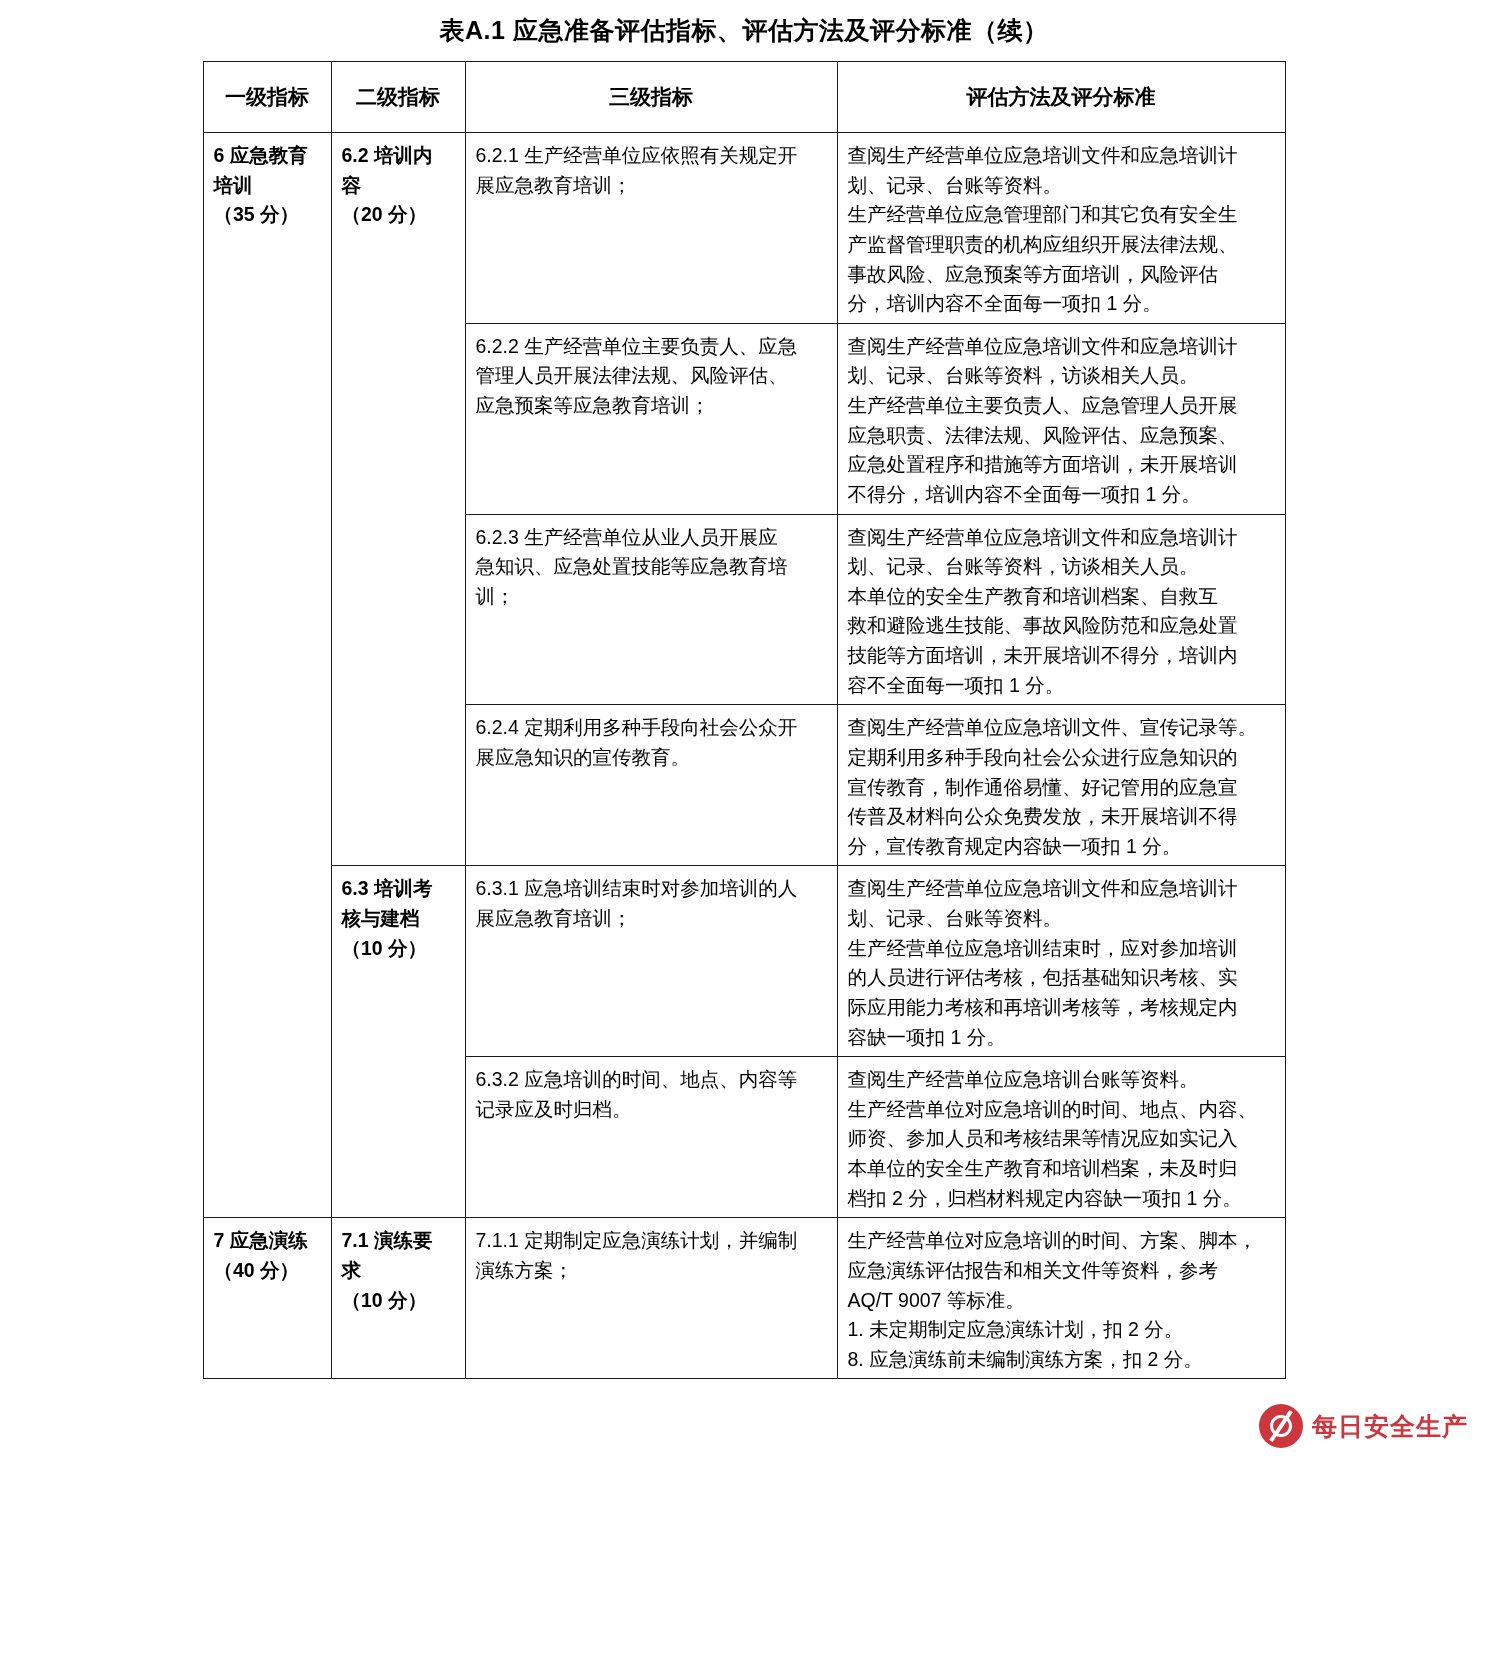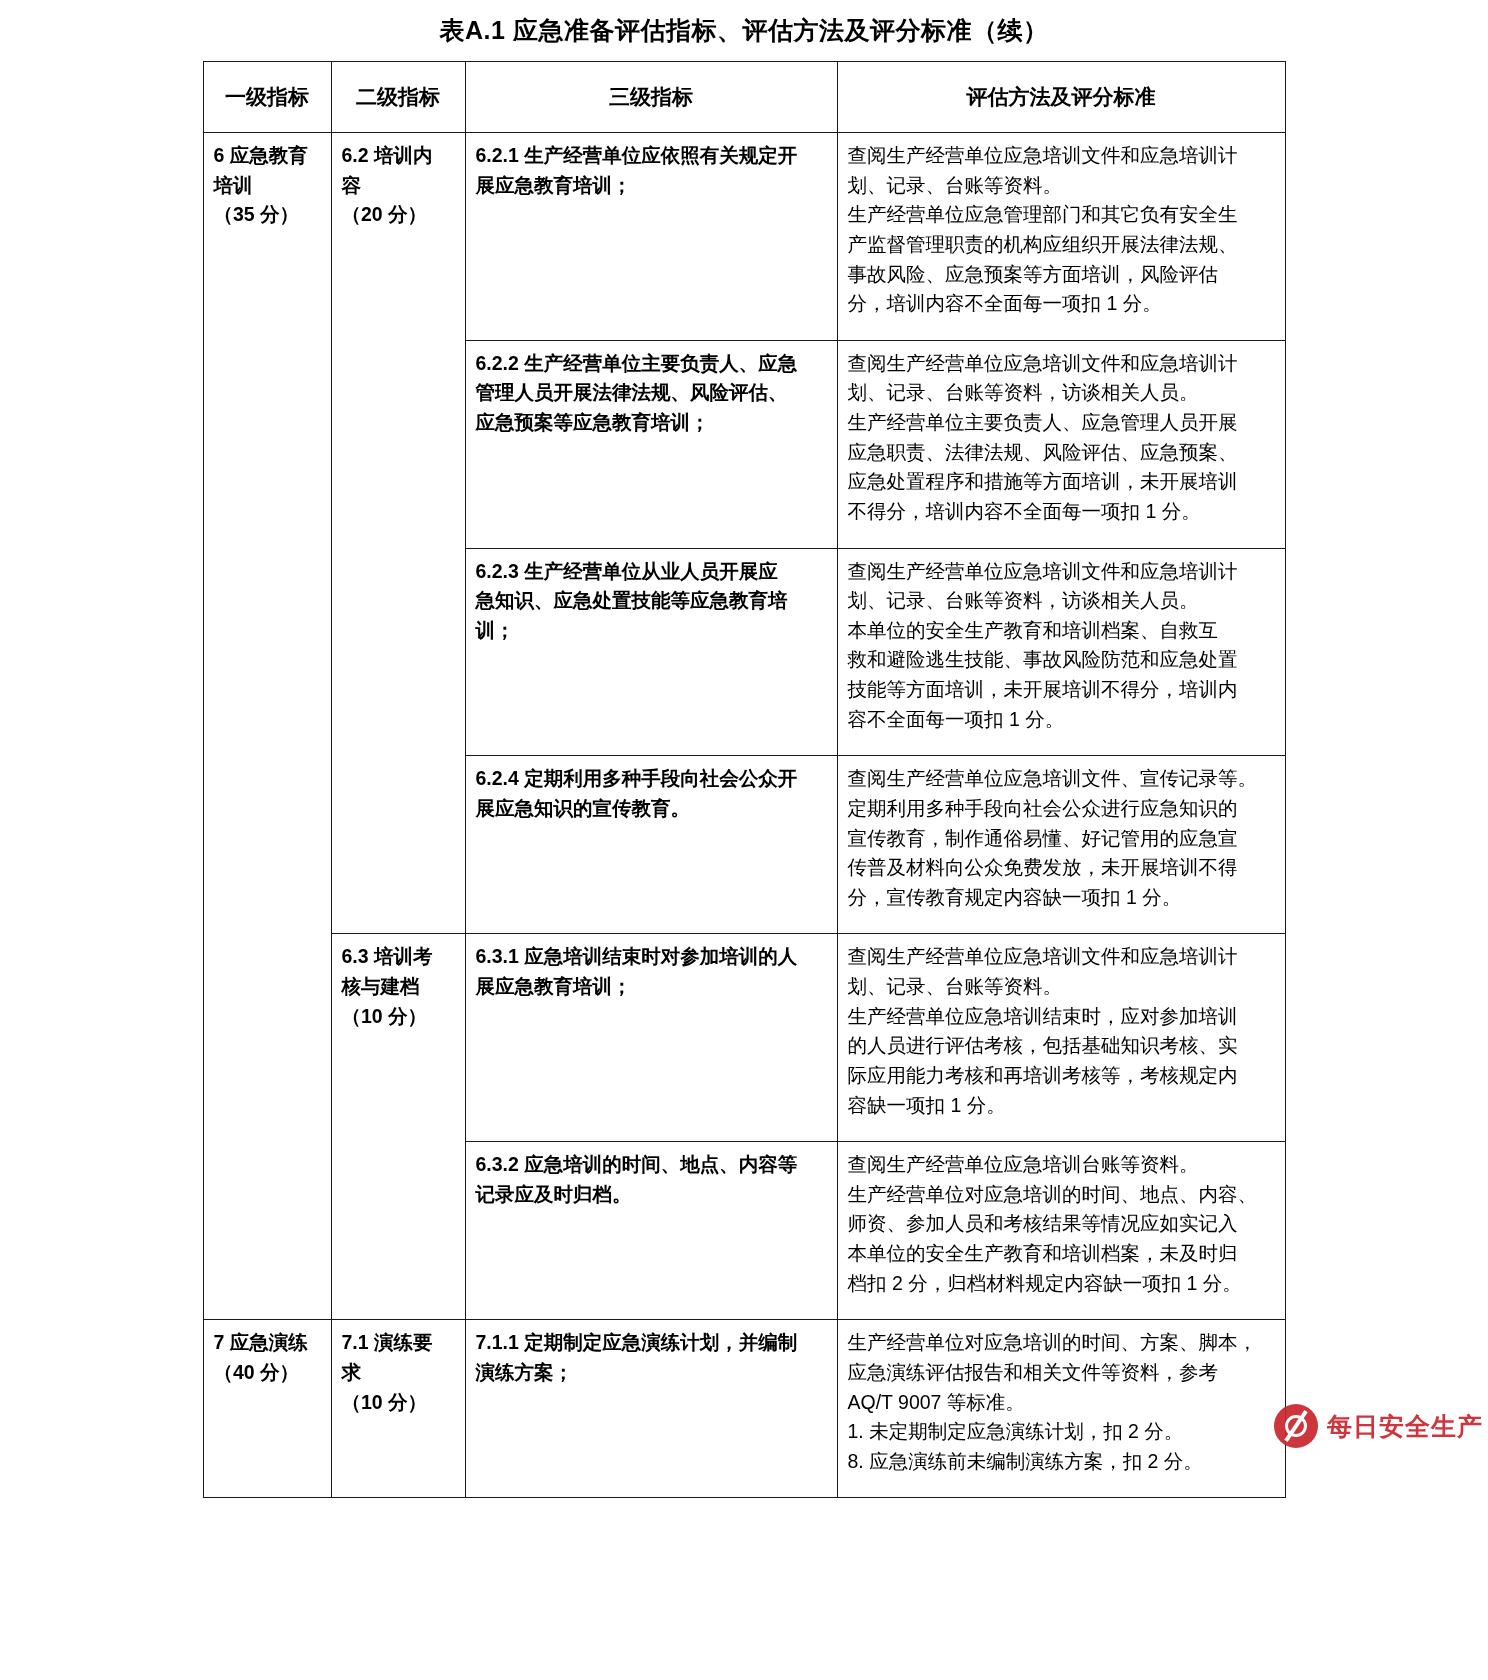--- a/index.html
+++ b/index.html
@@ -32,21 +32,21 @@
   }
   table.main {
     border-collapse: collapse;
     margin: 0 auto;
     width: 1082px;
     table-layout: fixed;
   }
   table.main td, table.main th {
     border: 1.5px solid #1a1a1a;
     vertical-align: top;
-    padding: 8px 10px 21px 10px;
+    padding: 8px 10px 4px 10px;
     font-size: 19.5px;
     line-height: 1.52;
     font-family: "Liberation Sans", "DejaVu Sans", sans-serif;
   }
   table.main thead th {
     vertical-align: middle;
     font-weight: bold;
     font-size: 21px;
     height: 58px;
     padding: 6px;
@@ -61,32 +61,32 @@
     font-weight: bold;
     padding-left: 12px;
   }
   td.l2cell {
     vertical-align: middle;
     font-weight: bold;
     padding-left: 10px;
   }
   td.l3cell {
     vertical-align: middle;
-    font-weight: bold;
+    font-weight: normal;
     padding-left: 12px;
     padding-right: 8px;
   }
   td.methodcell {
     vertical-align: top;
     text-align: justify;
   }
   .line { display: block; }
   .watermark {
     position: absolute;
-    right: 5px;
+    right: 20px;
     bottom: 16px;
     display: flex;
     align-items: center;
     gap: 9px;
     opacity: 0.92;
   }
   .wm-circle {
     width: 44px;
     height: 44px;
     border-radius: 50%;

